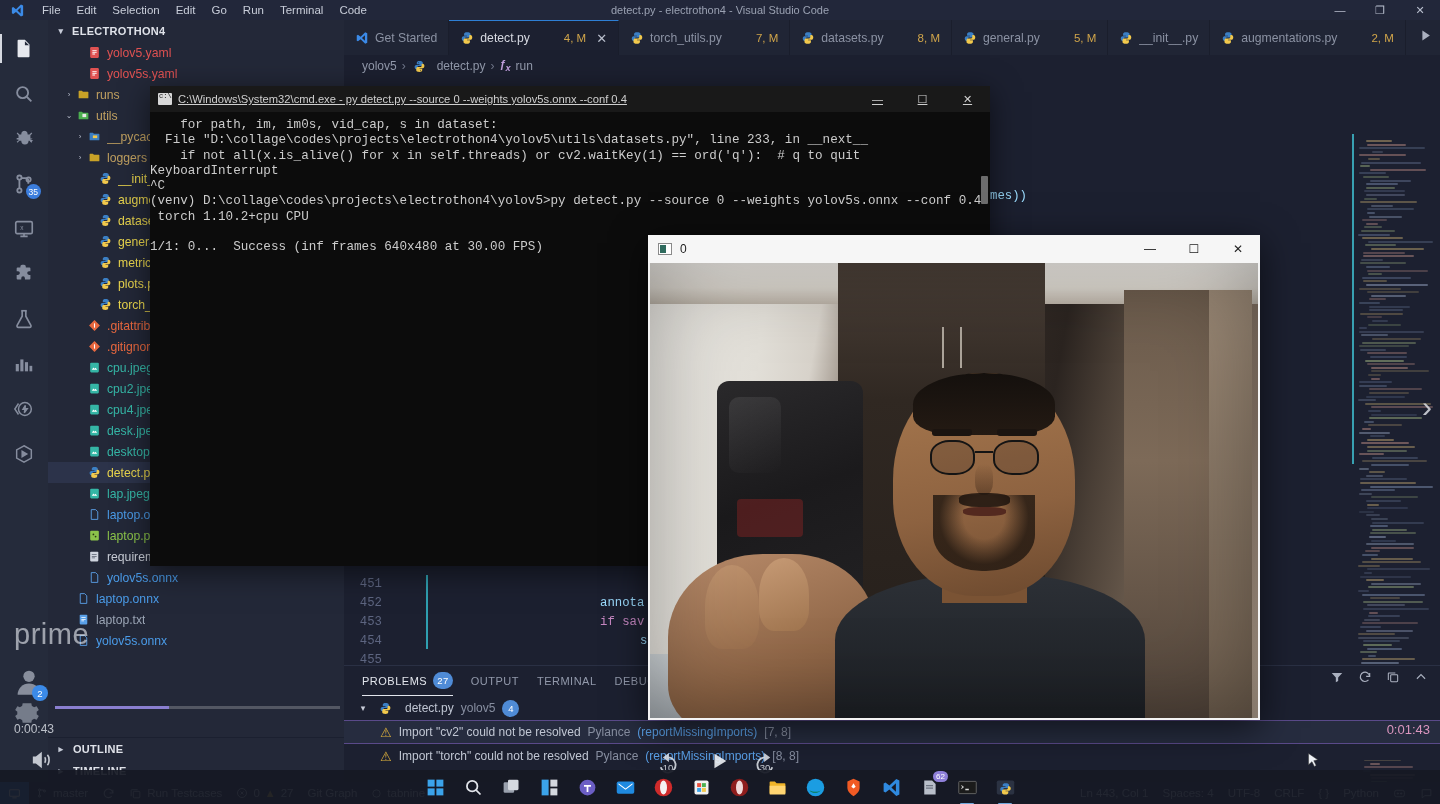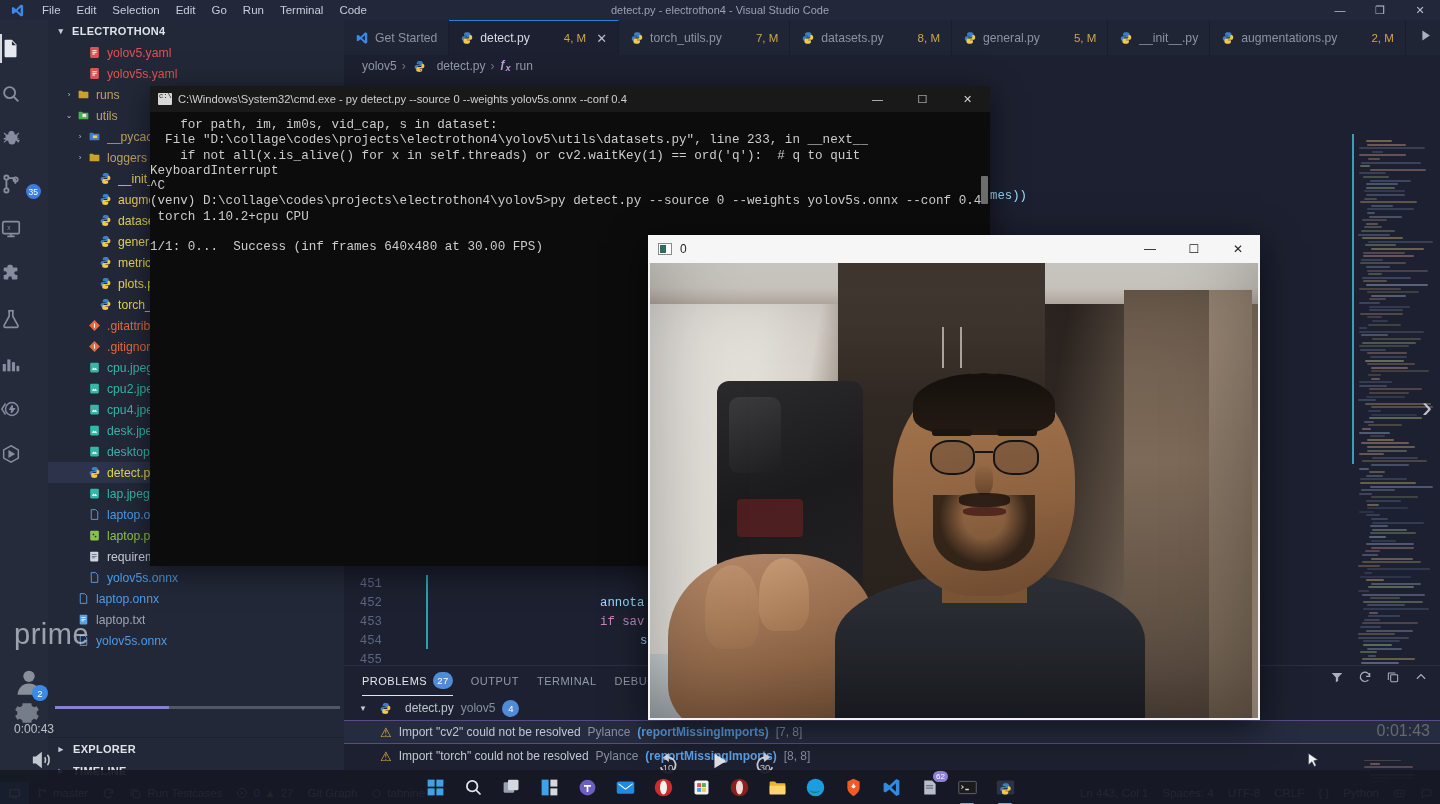--- a/index.html
+++ b/index.html
@@ -31,21 +31,21 @@
   .tb-winctl { position: absolute; right: 0; top: 0; height: 20px; display: flex; }
   .tb-winctl div { width: 40px; height: 20px; display: flex; align-items: center; justify-content: center; color: #b9bfce; font-size: 11px; }
 
   
   .activitybar {
     position: absolute; top: 20px; left: 0; bottom: 22px; width: 48px;
     background: #252b3b; display: flex; flex-direction: column; align-items: center;
     padding-top: 6px;
   }
   .act-icon {
-    width: 48px; height: 45px; display: flex; align-items: center; 
+    width: 48px; height: 45px; display: flex; align-items: center; justify-content: center;
     position: relative; color: #868d9e;
   }
   .act-icon.active { color: #e7e9ee; }
   .act-icon.active::before {
     content: ""; position: absolute; left: 0; top: 8px; bottom: 8px; width: 2px; background: #d6d9e0;
   }
   .act-icon svg { width: 22px; height: 22px; }
   .act-badge {
     position: absolute; right: 7px; bottom: 7px; background: #3b7ddd; color: #fff;
     font-size: 8.5px; min-width: 15px; height: 15px; border-radius: 8px;
@@ -137,39 +137,39 @@
   .panel-tabs .pt { display: flex; align-items: center; gap: 6px; height: 30px; text-transform: uppercase; }
   .panel-tabs .pt.active { color: #e2e5ec; border-bottom: 1px solid #e2e5ec; }
   .badge-round { background: #4f8bd6; color: #fff; font-size: 9.5px; min-width: 17px; height: 17px; border-radius: 9px; display: flex; align-items: center; justify-content: center; padding: 0 4px; }
   .panel-actions { margin-left: auto; display: flex; align-items: center; gap: 14px; padding-right: 12px; color: #aab0bf; }
   .panel-actions svg { width: 14px; height: 14px; }
   .prob-row { display: flex; align-items: center; gap: 7px; font-size: 12px; color: #c0c6d3; height: 24px; padding-left: 12px; }
   .prob-row.sub { padding-left: 36px; }
   .prob-row.highlight { background: #262c3f; border-top: 1px solid #5a4a8a; border-bottom: 1px solid #5a4a8a; }
   .warn-tri { color: #e0b23c; font-size: 13px; }
   .dim { color: #878ea0; }
-  .link { color: #5aa0e8; font-weight: bold; }
+  .link { color: #5aa0e8; }
 
   
   .statusbar {
     position: absolute; left: 0; right: 0; bottom: 0; height: 22px; background: #20253a;
     display: flex; align-items: center; font-size: 11.5px; color: #c3c8d4;
   }
   .sb-item { display: flex; align-items: center; gap: 5px; padding: 0 7px; height: 22px; }
   .sb-item.remote { background: #2d6cc0; color: #fff; padding: 0 8px; }
   .sb-right { margin-left: auto; display: flex; align-items: center; }
 
   
   .cmdwin {
     position: absolute; left: 150px; top: 86px; width: 840px; height: 480px;
     background: #0c0c0c; box-shadow: 0 6px 28px rgba(0,0,0,.55);
   }
   .cmd-title {
     height: 26px; background: #191919; display: flex; align-items: center;
-    color: #cfcfcf; font-size: 11.2px; padding-left: 8px; gap: 6px;
+    color: #cfcfcf; font-size: 11.2px; padding-left: 8px; gap: 6px; text-decoration: underline;
   }
   .cmd-ico { width: 14px; height: 12px; background: #d8d8d8; border-radius: 1px; position: relative; }
   .cmd-ico::after { content: "c:\\"; position: absolute; left: 1px; top: -1px; font-size: 7px; color: #111; font-family: "Liberation Mono", monospace; }
   .cmd-ctl { margin-left: auto; display: flex; }
   .cmd-ctl div { width: 45px; height: 26px; display: flex; align-items: center; justify-content: center; color: #d4d4d4; font-size: 11px; }
   .cmd-body {
     font-family: "Liberation Mono", monospace; font-size: 12.6px; line-height: 15.3px;
     color: #cccccc; padding: 6px 0 0 0; white-space: pre; position: relative; height: 454px; overflow: hidden;
   }
   .cmd-scroll { position: absolute; right: 2px; top: 90px; width: 7px; height: 28px; background: #6d6d6d; border-radius: 1px; }
@@ -234,21 +234,21 @@
   }
   .profile-badge { position: absolute; left: 12px; top: 665px; width: 34px; height: 34px; }
   .profile-badge .av { position: absolute; inset: 0; color: #a9b0bd; opacity: .75; }
   .profile-badge .num {
     position: absolute; right: -2px; bottom: -2px; width: 16px; height: 16px; border-radius: 8px;
     background: #3b8ae8; color: #fff; font-size: 9.5px; display: flex; align-items: center; justify-content: center;
   }
   .gear-overlay { position: absolute; left: 14px; top: 700px; color: #a7aebb; opacity: .62; }
   .gear-overlay svg { width: 26px; height: 26px; }
   .time-left { position: absolute; left: 14px; top: 722px; font-size: 12px; color: #dfe3ea; opacity: .8; }
-  .time-right { position: absolute; right: 10px; top: 722px; font-size: 16px; color: #737373; opacity: .85; }
+  .time-right { position: absolute; right: 10px; top: 722px; font-size: 13px; color: #f9a8d4; opacity: .85; }
   .progressbar { position: absolute; left: 55px; top: 706px; width: 285px; height: 3px; background: rgba(255,255,255,.22); }
   .progressbar .fill { height: 3px; width: 115px; background: #8a7fd0; }
   .seek-left { position: absolute; left: 655px; top: 752px; color: #dfe3ea; opacity: .85; }
   .seek-right { position: absolute; left: 752px; top: 752px; color: #dfe3ea; opacity: .85; }
   .play-btn { position: absolute; left: 708px; top: 750px; color: #eef1f6; opacity: .9; }
   .play-btn svg { width: 22px; height: 22px; }
   .seekglyph { position: relative; width: 26px; height: 26px; }
   .seekglyph span { position: absolute; inset: 0; display: flex; align-items: center; justify-content: center; font-size: 9.5px; top: 4px; }
   .speaker { position: absolute; left: 30px; top: 749px; color: #dfe3ea; opacity: .85; }
   .speaker svg { width: 22px; height: 22px; }
@@ -655,21 +655,21 @@
               <svg viewBox="0 0 24 24">
                 <path fill="none" stroke="#5aa0e8" stroke-width="1.7" d="M6 3h8l4 4v14H6z"></path>
               </svg>
             </span>
             <span class="lbl c-onnx">yolov5s.onnx</span>
           </div>
         </div>
       <div class="sb-bottom">
         <div class="sb-collapsed">
           <span class="twisty">▸</span>
-          <span>EXPLORER</span>
+          <span>OUTLINE</span>
         </div>
         <div class="sb-collapsed">
           <span class="twisty">▸</span>
           <span>TIMELINE</span>
         </div>
       </div>
     </div>
 
     <div class="editorarea">
       <div class="tabbar" id="tabbar">

